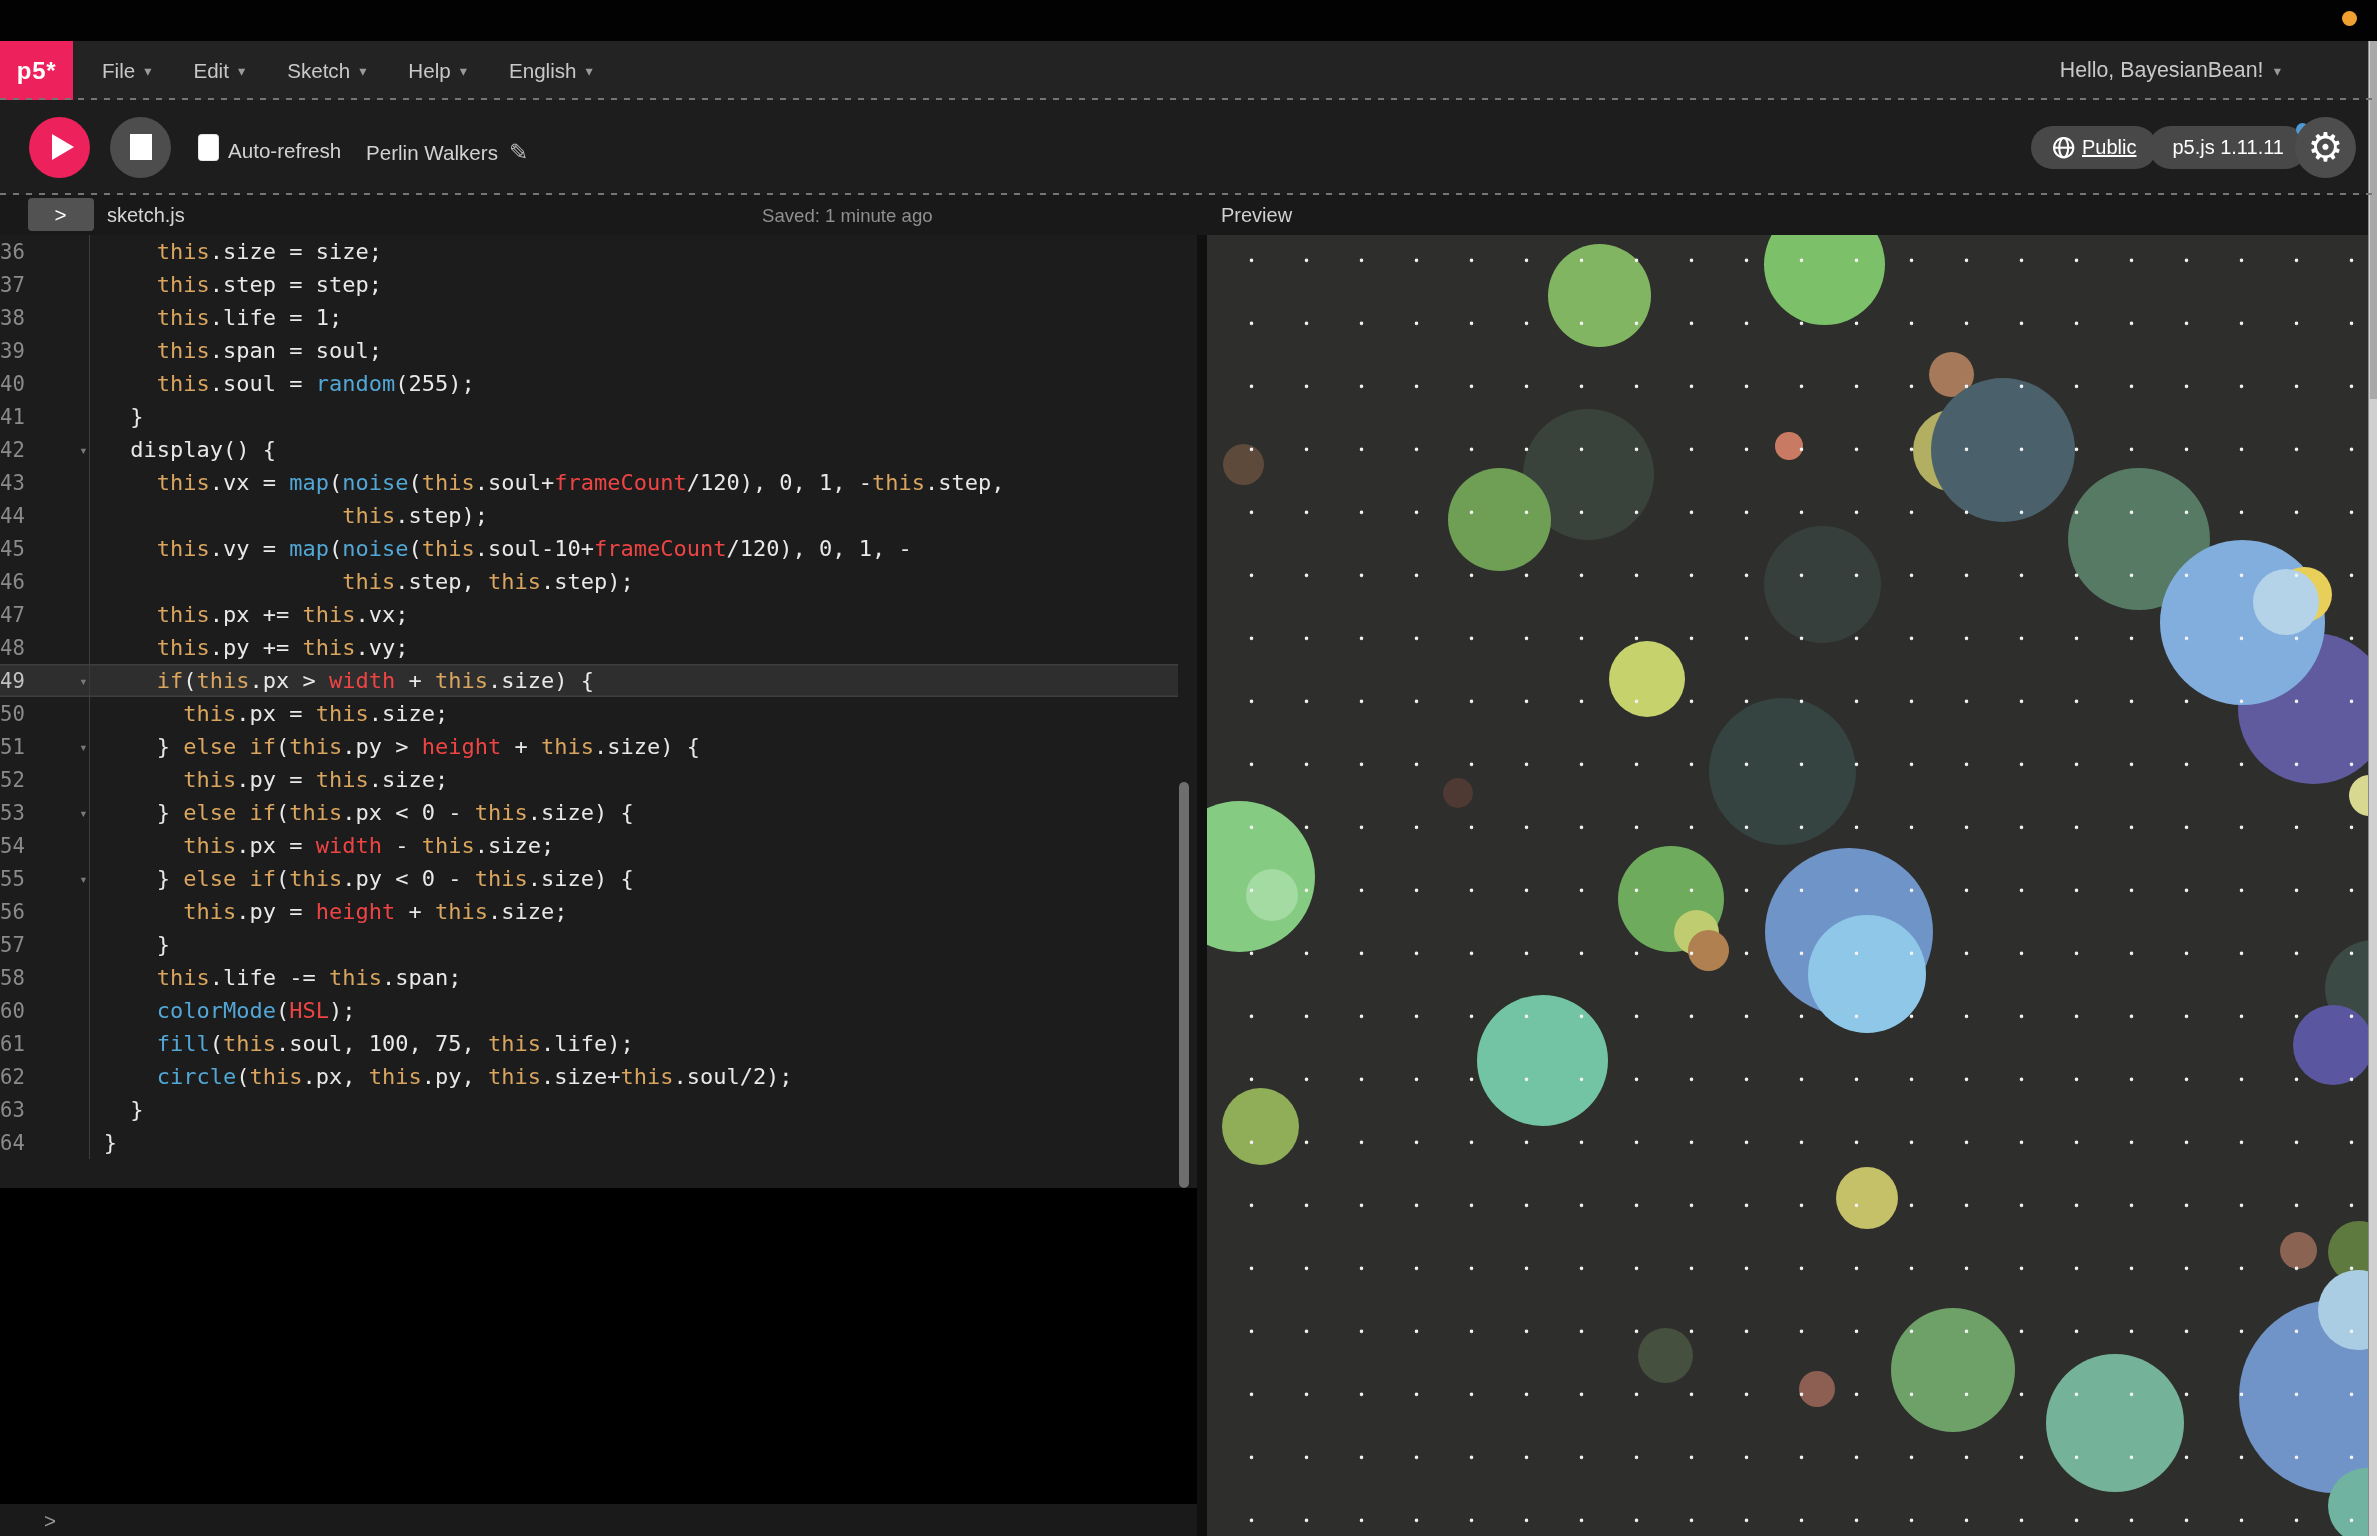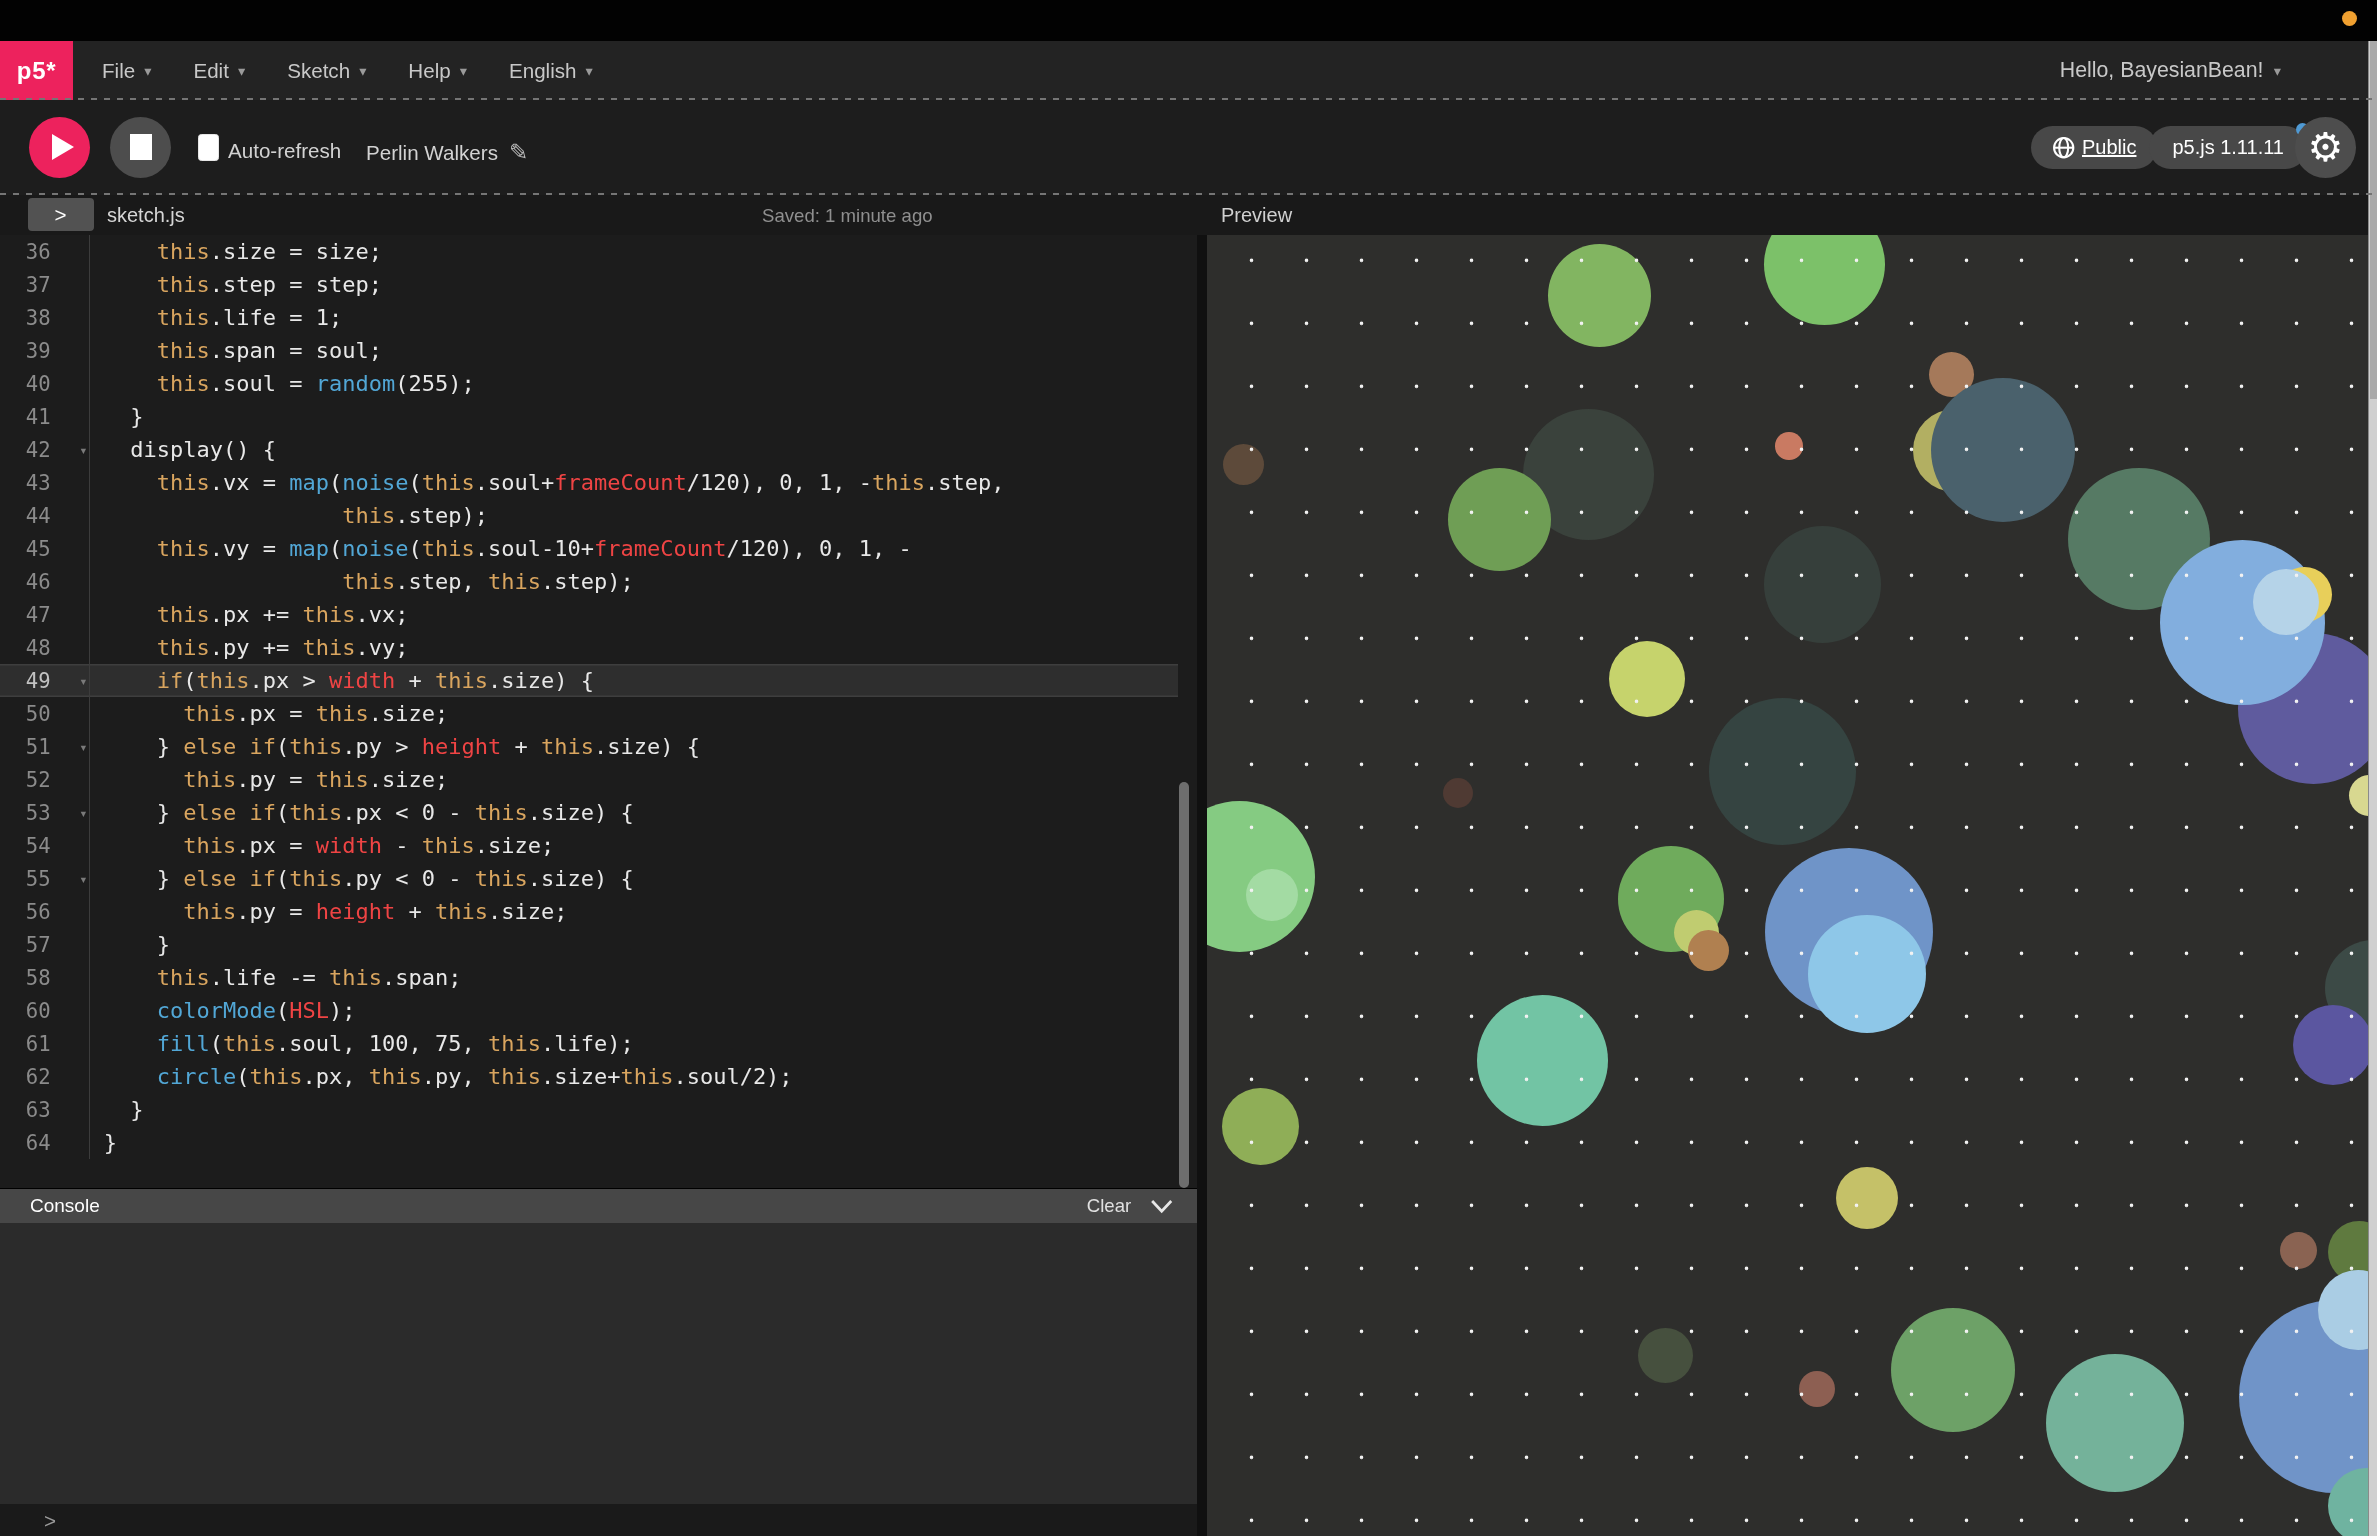--- a/index.html
+++ b/index.html
@@ -48,22 +48,22 @@
                 color:#fff;font-size:20.6px;display:flex;align-items:center;justify-content:center;}
   .file-name{position:absolute;left:107px;top:9px;font-size:20px;color:#d6d6d6;}
   .saved{position:absolute;left:762px;top:10.3px;font-size:18.6px;color:#8f8f8f;}
   .preview-label{position:absolute;left:1221px;top:9px;font-size:20px;color:#d0d0d0;}
 
   
   .editor{position:absolute;left:0;top:235px;width:1197px;height:953px;background:#1c1c1c;overflow:hidden;
           font-family:"DejaVu Sans Mono","Liberation Mono",monospace;font-size:22px;}
   .code-row{position:relative;display:flex;height:33px;align-items:center;}
   .code-row.active{background:#2e2e2e;box-shadow:inset 0 1.4px 0 #3e3e3e, inset 0 -1.4px 0 #3e3e3e;width:1178px;}
-  .gutter{position:relative;flex:0 0 89px;width:89px;text-align:center;padding-right:20.6px;box-sizing:border-box;
-          color:#8b8b8b;font-size:20.6px;padding-left:8px;}
+  .gutter{position:relative;flex:0 0 89px;width:89px;text-align:left;padding-right:20.6px;box-sizing:border-box;
+          color:#8b8b8b;font-size:20.6px;}
   .code-row.active .gutter{color:#c2c2c2;}
   .fold{position:absolute;right:1.4px;top:50%;transform:translateY(-50%);color:#7a7a7a;font-size:13.8px;}
   .code{white-space:pre;padding-left:13.8px;border-left:1.4px solid #3c3c3c;height:100%;display:flex;align-items:center;}
   .tk-t{color:#e8e8e8;} .tk-k{color:#d9a55f;} .tk-f{color:#52a7d6;} .tk-v{color:#ef4444;}
   .editor-scrollthumb{position:absolute;left:1179px;top:547px;width:10.3px;height:406px;background:#6e6e6e;border-radius:5.5px;}
 
   
   .console{position:absolute;left:0;top:1189px;width:1197px;}
   .console-header{height:34px;background:#474747;display:flex;align-items:center;justify-content:space-between;
                   padding:0 23.4px 0 30px;}
@@ -278,32 +278,20 @@
           <div class="code"><span class="tk-t">  }</span></div>
         </div>
         <div class="code-row">
           <div class="gutter">64</div>
           <div class="code"><span class="tk-t">}</span></div>
         </div>
       </div>
     <div class="editor-scrollthumb"></div>
   </div>
 
-  <div class="console">
-    <div class="console-header">
-      <span class="console-title">Console</span>
-      <span class="console-actions">
-        <span class="clear-btn">Clear</span>
-        <svg width="23.4" height="15" viewBox="0 0 34 22">
-          <polyline points="3,3 17,18 31,3" fill="none" stroke="#e8e8e8" stroke-width="4"></polyline>
-        </svg>
-      </span>
-    </div>
-    <div class="console-body"></div>
-  </div>
 
   <div class="bottom-strip">
     <span class="prompt">&gt;</span>
   </div>
 
   <div class="divider"></div>
 
   <div class="preview">
     <div id="canvas-circles">
         <div class="walker" style="left: 316px; top: 174px; height: 131px; width: 131px; background: rgb(58, 66, 60);"></div>

